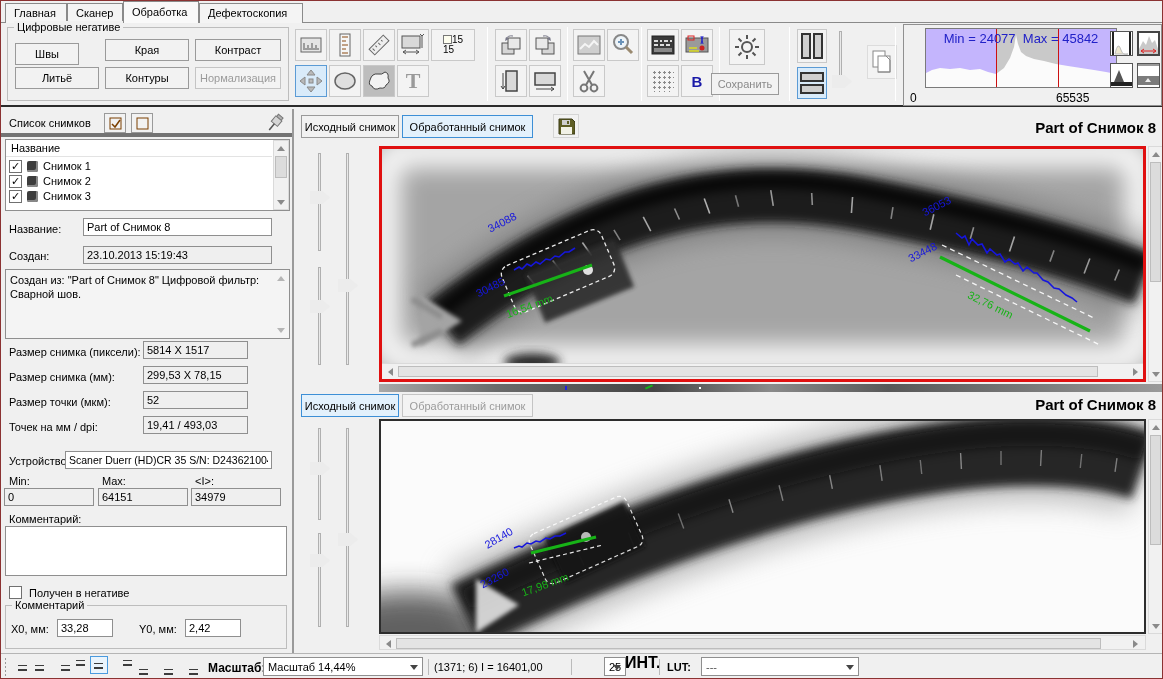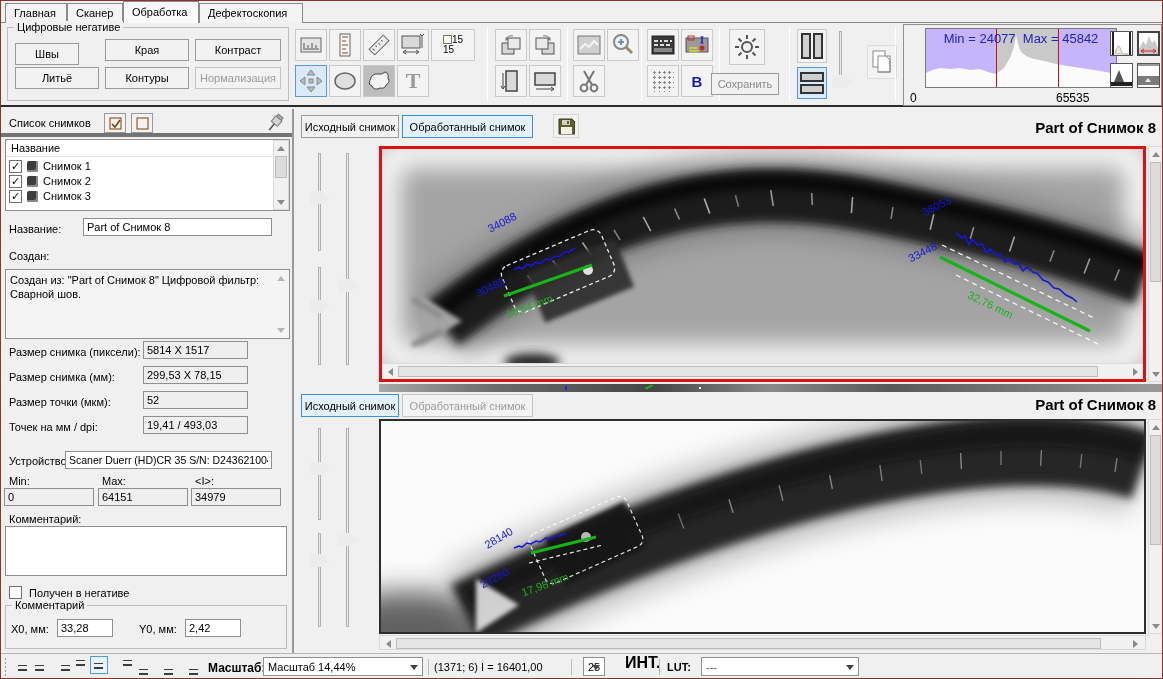--- a/index.html
+++ b/index.html
@@ -358,20 +358,21 @@
         <div class="sth" style="left:1px;top:15px;width:12px;height:22px"></div>
         <div class="ctr abs" style="bottom:0;width:100%;height:14px">
             <span class="tD"></span>
           </div>
       </div>
     </div>
 
     <div class="lbl" style="left:8px;top:114px">Название:</div>
     <input class="inp" readonly="" style="left: 82px; top: 109px; width: 189px;" value="Part of Снимок 8">
     <div class="lbl" style="left:8px;top:141px">Создан:</div>
+    <input class="inp ro" readonly="" style="left: 82px; top: 137px; width: 189px;" value="23.10.2013 15:19:43">
 
     <div class="abs" style="left:4px;top:160px;width:285px;height:70px;background:#f4f4f4;border:1px solid #8f8f8f">
       <div style="padding:3px 20px 0 4px;line-height:14px">Создан из: "Part of Снимок 8" Цифровой фильтр: Сварной шов.</div>
       <div class="ctr abs" style="right:1px;top:2px;width:14px;height:12px">
           <span class="tU" style="border-bottom-color:#b5b5b5"></span>
         </div>
       <div class="ctr abs" style="right:1px;bottom:2px;width:14px;height:12px">
           <span class="tD" style="border-top-color:#b5b5b5"></span>
         </div>
     </div>
@@ -664,21 +665,21 @@
       </div>
 
     <div class="lbl b" style="left:207px;top:7px;font-size:12px">Масштаб:</div>
     <div class="combo" style="left:262px;top:3px;width:160px">
       <span>Масштаб 14,44%</span>
       <span class="ca tD" style="border-top-color:#444"></span>
     </div>
     <div class="sep" style="left:427px;top:5px"></div>
     <div class="lbl" style="left:433px;top:7px">(1371; 6) I = 16401,00</div>
     <div class="sep" style="left:570px;top:5px"></div>
-    <div class="combo" style="left:582px;top:3px;width:20px">
+    <div class="combo" style="left:603px;top:3px;width:20px">
       <span>25</span>
       <span class="ca tD" style="border-top-color:#444"></span>
     </div>
     <div class="lbl b" style="left:624px;top:0;font-size:16px">ИНТ.</div>
     <div class="sep" style="left:658px;top:5px"></div>
     <div class="lbl b" style="left:666px;top:7px;font-size:11px">LUT:</div>
     <div class="combo" style="left:700px;top:3px;width:158px;color:#555">
       <span>---</span>
       <span class="ca tD" style="border-top-color:#444"></span>
     </div>

